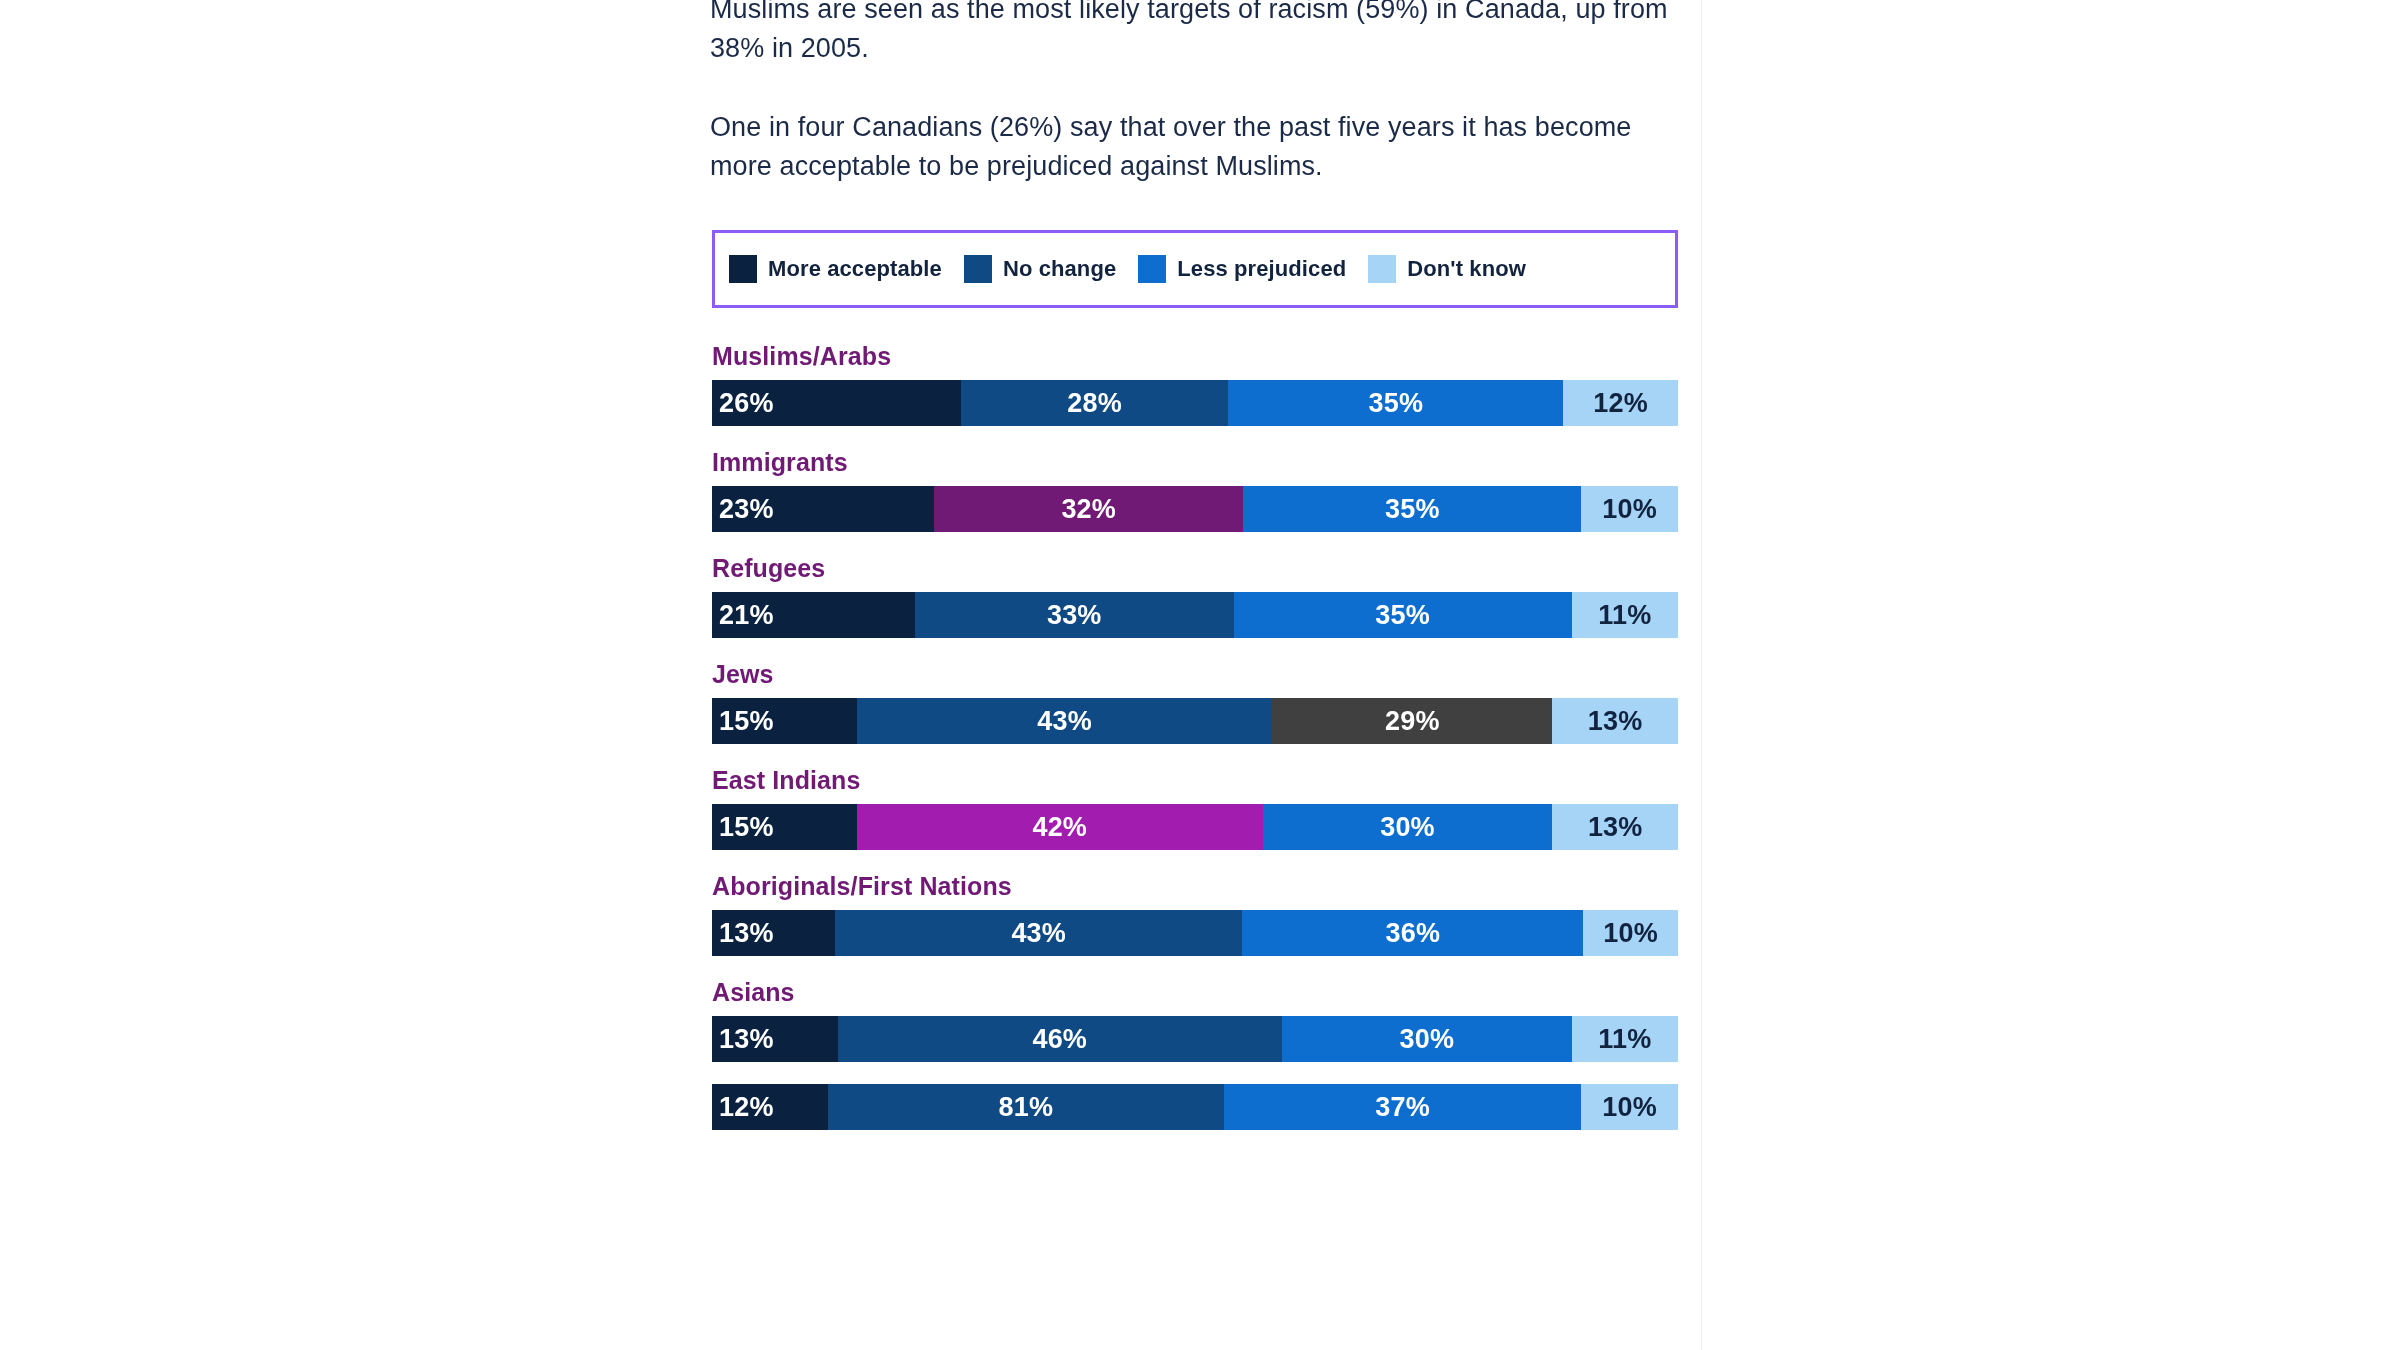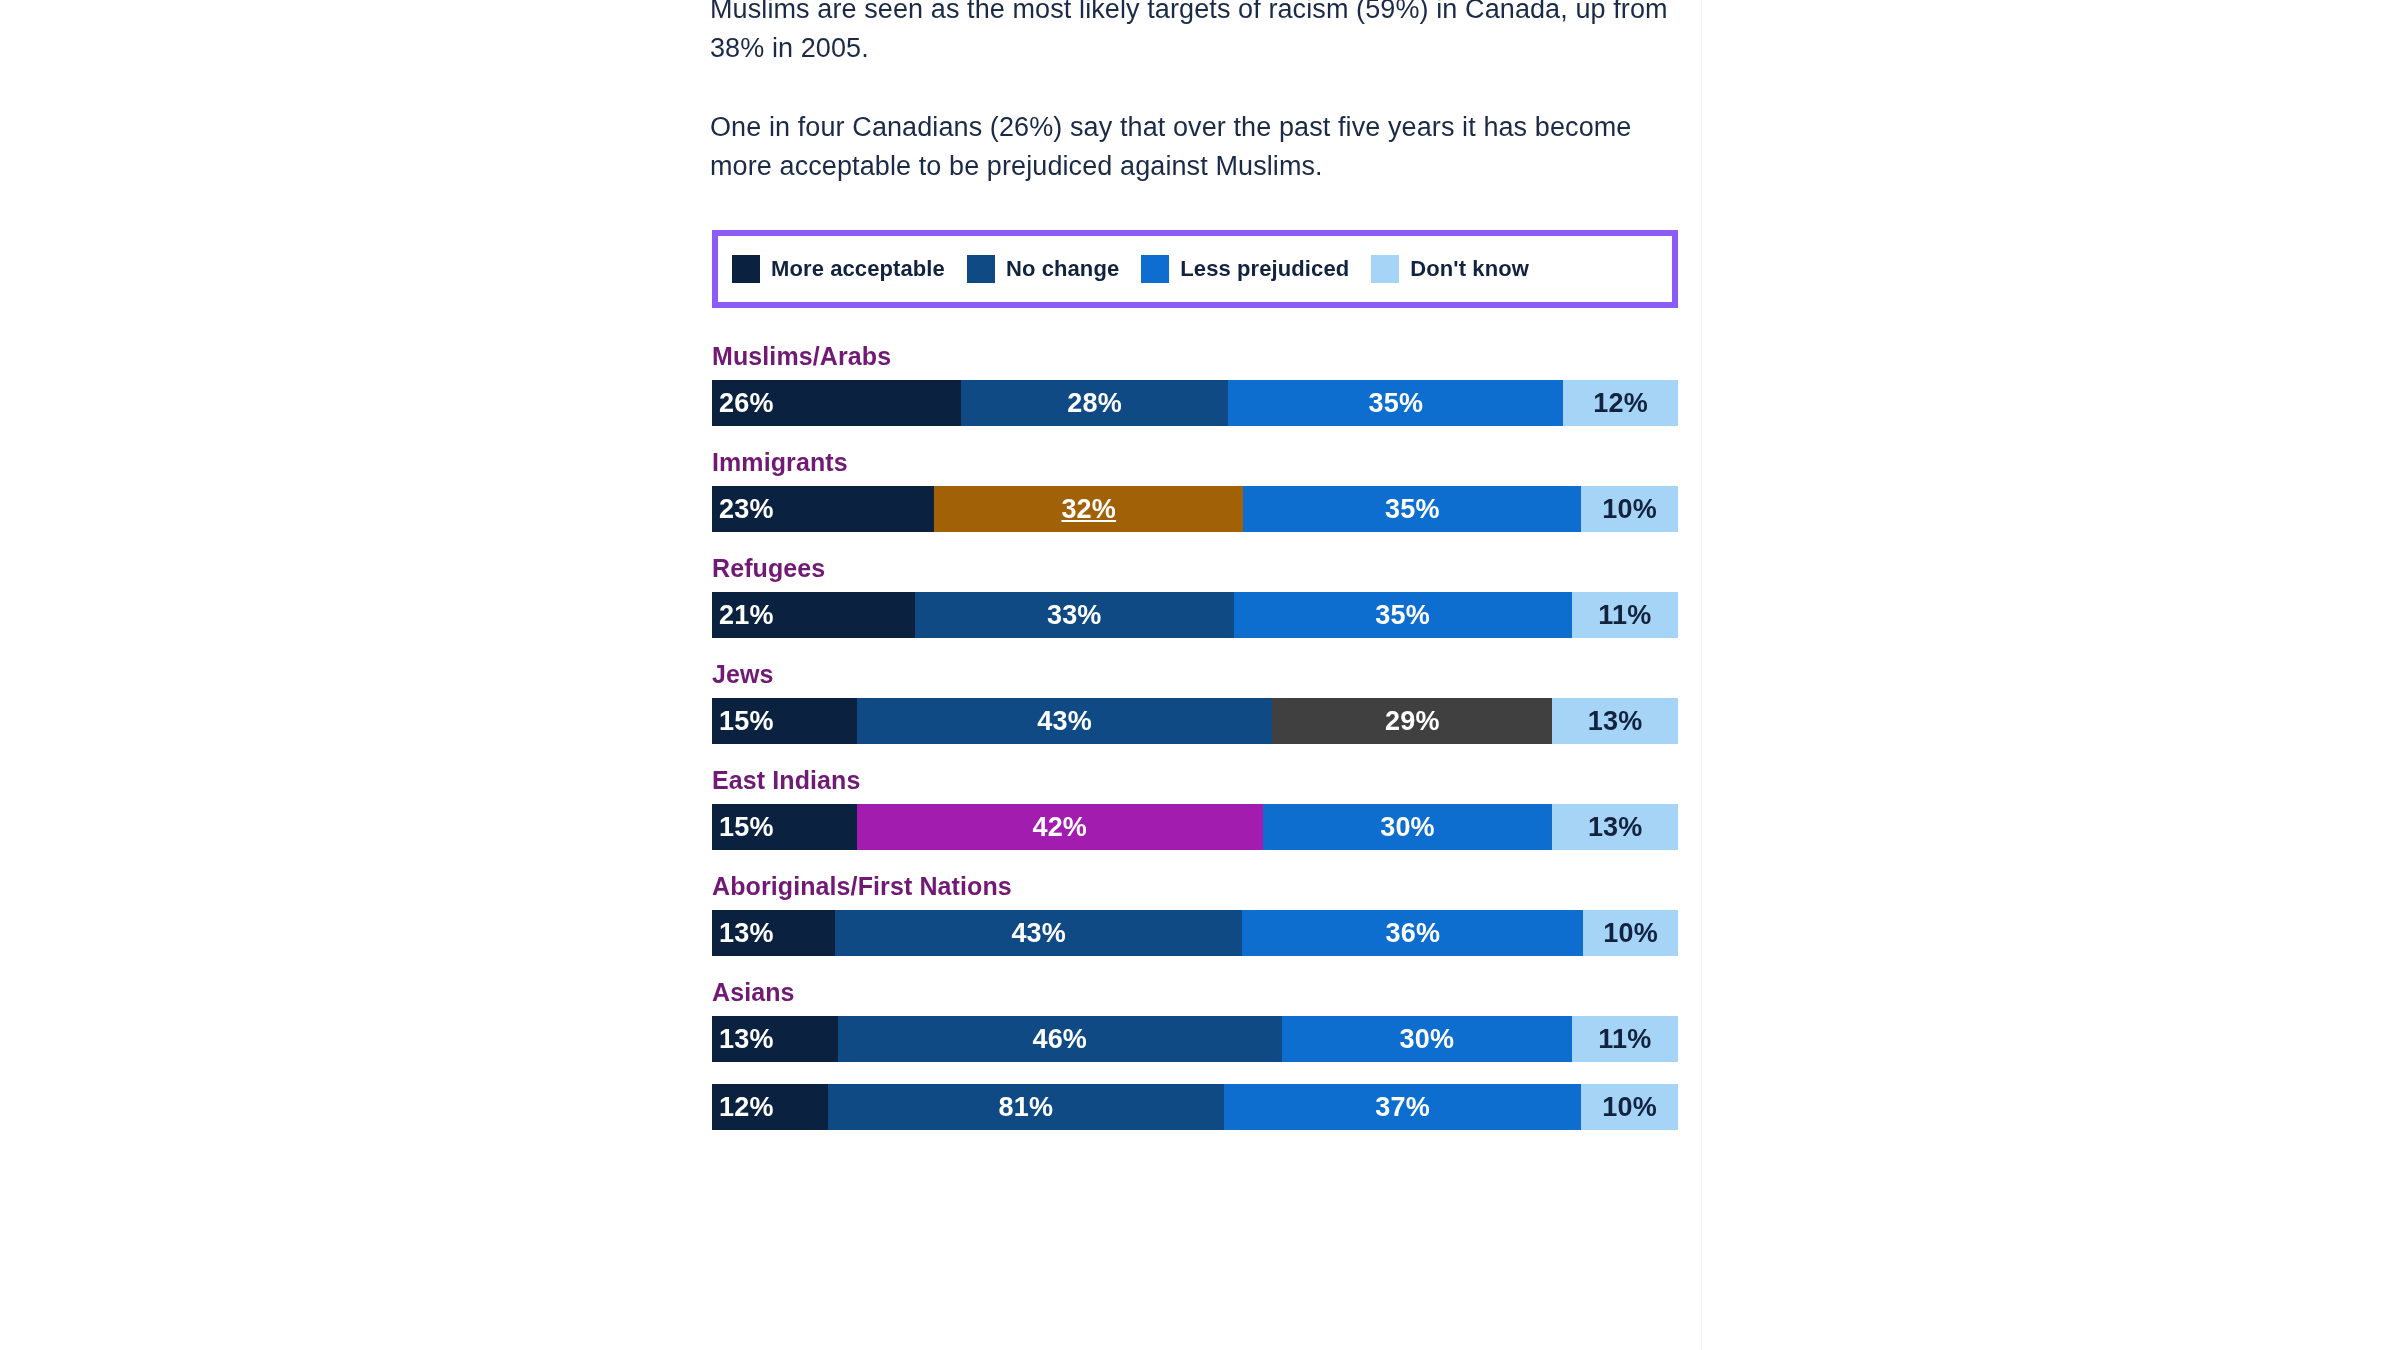--- a/index.html
+++ b/index.html
@@ -54,21 +54,21 @@
     margin-top: 40px;
   }
 
   
   .legend {
     margin-top: 44px;
     margin-left: 2px;
     width: 966px;
     height: 78px;
     background: #ffffff;
-    border: 6px solid #8b5cf6;
+    border: 3px solid #8b5cf6;
     box-sizing: border-box;
     display: flex;
     align-items: center;
     padding-left: 14px;
   }
   .legend-item {
     display: flex;
     align-items: center;
     margin-right: 22px;
     white-space: nowrap;
@@ -178,21 +178,21 @@
               <span class="seg-text">12%</span>
             </div>
           </div>
         </div>
         <div class="bar-group">
           <div class="bar-label">Immigrants</div>
           <div class="bar-track">
             <div class="bar-seg seg-first" style="flex: 0 0 23%; background: rgb(10, 34, 64); color: rgb(255, 255, 255);">
               <span class="seg-text">23%</span>
             </div>
-            <div class="bar-seg" style="flex: 0 0 32%; background: #a16207; color: rgb(255, 255, 255); text-decoration: underline;">
+            <div class="bar-seg" style="flex: 0 0 32%; background: #701a75; color: rgb(255, 255, 255);">
               <span class="seg-text">32%</span>
             </div>
             <div class="bar-seg" style="flex: 0 0 35%; background: rgb(13, 110, 208); color: rgb(255, 255, 255);">
               <span class="seg-text">35%</span>
             </div>
             <div class="bar-seg seg-last" style="flex: 0 0 10%; background: rgb(166, 212, 247); color: rgb(18, 35, 63);">
               <span class="seg-text">10%</span>
             </div>
           </div>
         </div>

